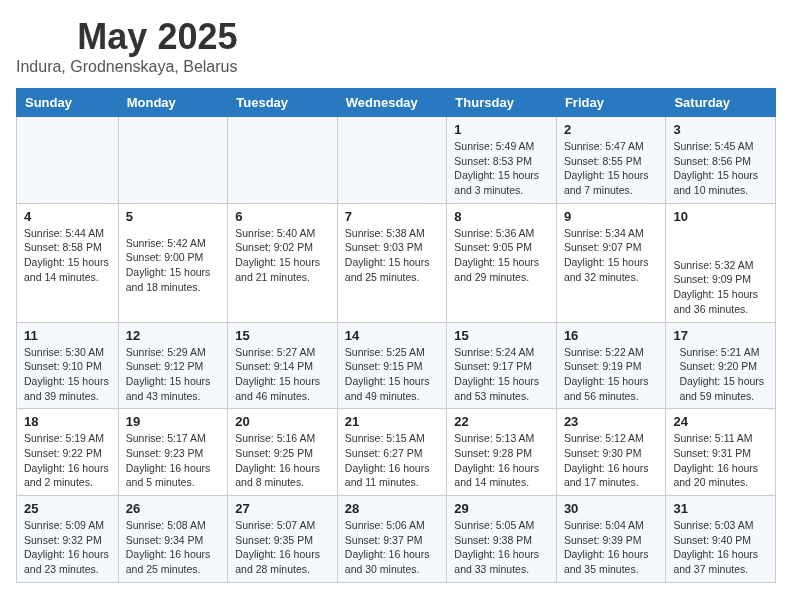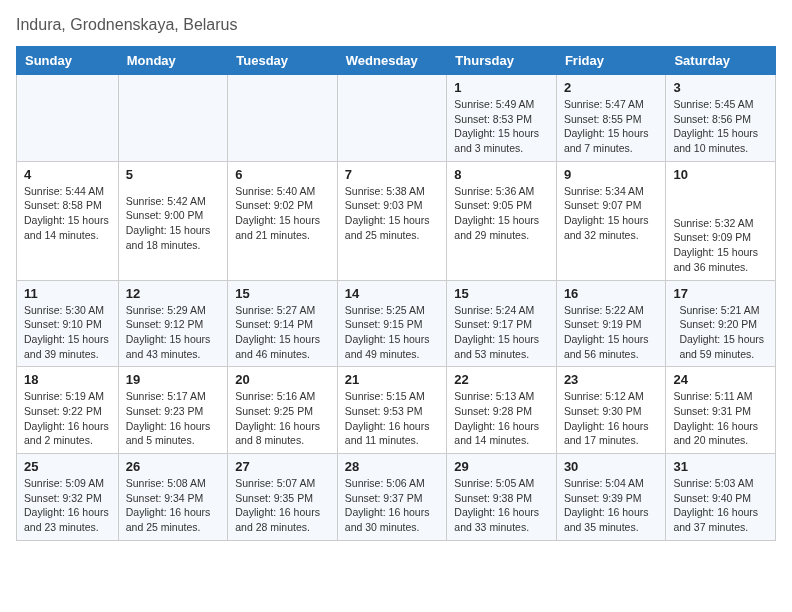--- a/index.html
+++ b/index.html
@@ -105,20 +105,21 @@
     .col-wed { width: 14%; }
     .col-thu { width: 14%; }
     .col-fri { width: 14%; }
     .col-sat { width: 14%; }
   </style>
 </head>
 <body>
 
 <div class="header">
   <div class="title-section">
+    <div class="month-title">May 2025</div>
     <div class="subtitle">Indura, Grodnenskaya, Belarus</div>
   </div>
 </div>
 
 <table class="calendar">
   <thead>
     <tr>
       <th class="col-sun">Sunday</th>
       <th class="col-mon">Monday</th>
       <th class="col-tue">Tuesday</th>
@@ -276,21 +277,21 @@
         <td>
           <span class="day-num">20</span>
           <div class="day-info" style="white-space: pre-line;">Sunrise: 5:16 AM
 Sunset: 9:25 PM
 Daylight: 16 hours
 and 8 minutes.</div>
         </td>
         <td>
           <span class="day-num">21</span>
           <div class="day-info" style="white-space: pre-line;">Sunrise: 5:15 AM
-Sunset: 9:53 PM
+Sunset: 6:27 PM
 Daylight: 16 hours
 and 11 minutes.</div>
         </td>
         <td>
           <span class="day-num">22</span>
           <div class="day-info" style="white-space: pre-line;">Sunrise: 5:13 AM
 Sunset: 9:28 PM
 Daylight: 16 hours
 and 14 minutes.</div>
         </td>

